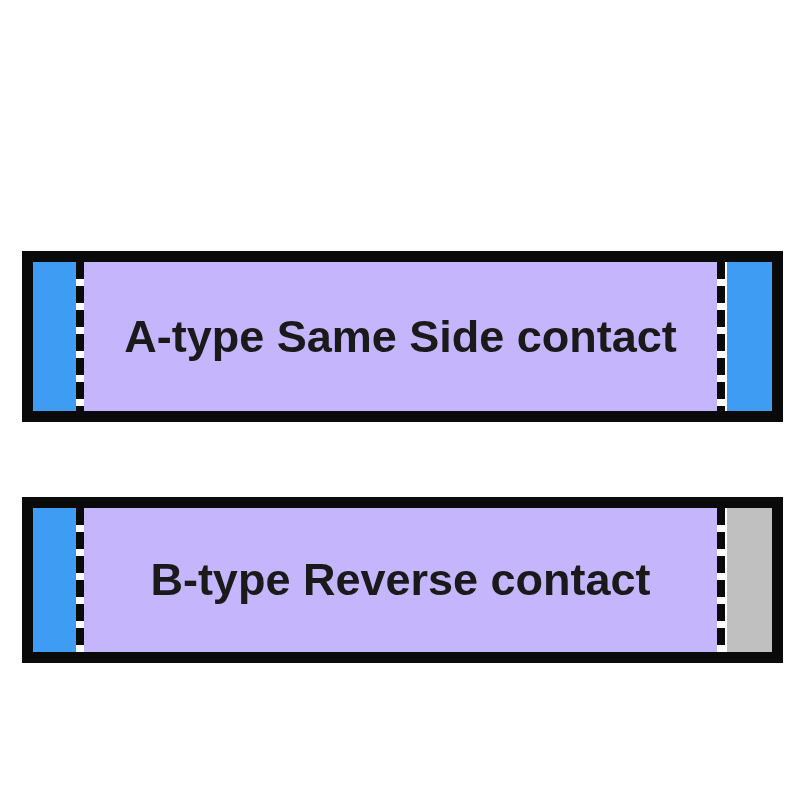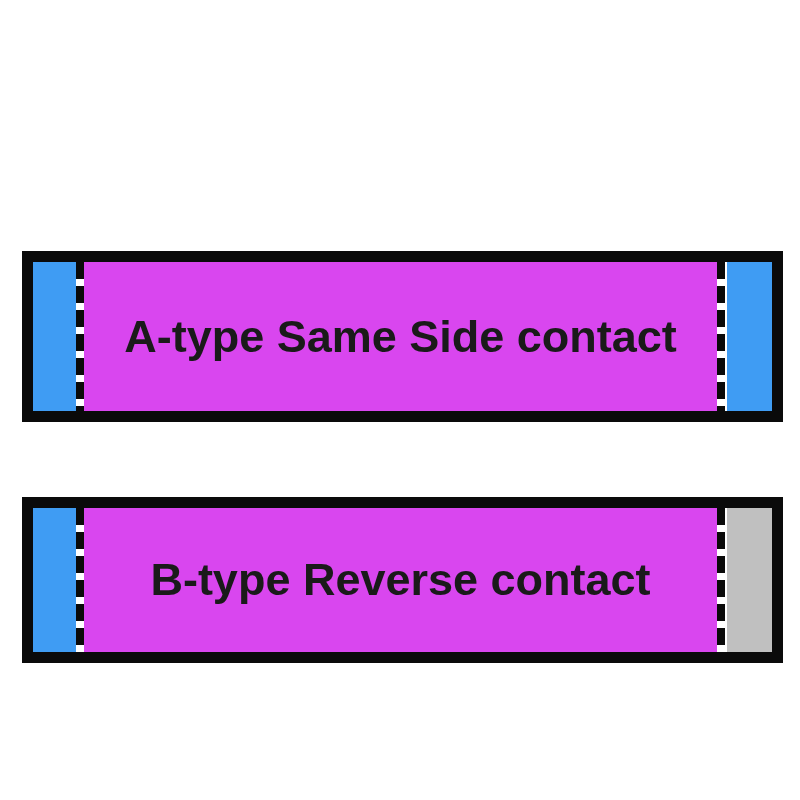--- a/index.html
+++ b/index.html
@@ -14,21 +14,21 @@
     background: #ffffff;
     overflow: hidden;
     font-family: "Liberation Sans", sans-serif;
   }
   .cable {
     position: absolute;
     left: 22px;
     width: 761px;
     box-sizing: border-box;
     border: 11px solid #0a0a0a;
-    background: #d946ef;
+    background: #c4b5fd;
     display: flex;
     align-items: stretch;
     z-index: 1;
   }
   .cable-a { top: 251px; height: 171px; }
   .cable-b { top: 497px; height: 166px; }
   .strip {
     flex: 0 0 auto;
     width: 43px;
     height: 100%;

